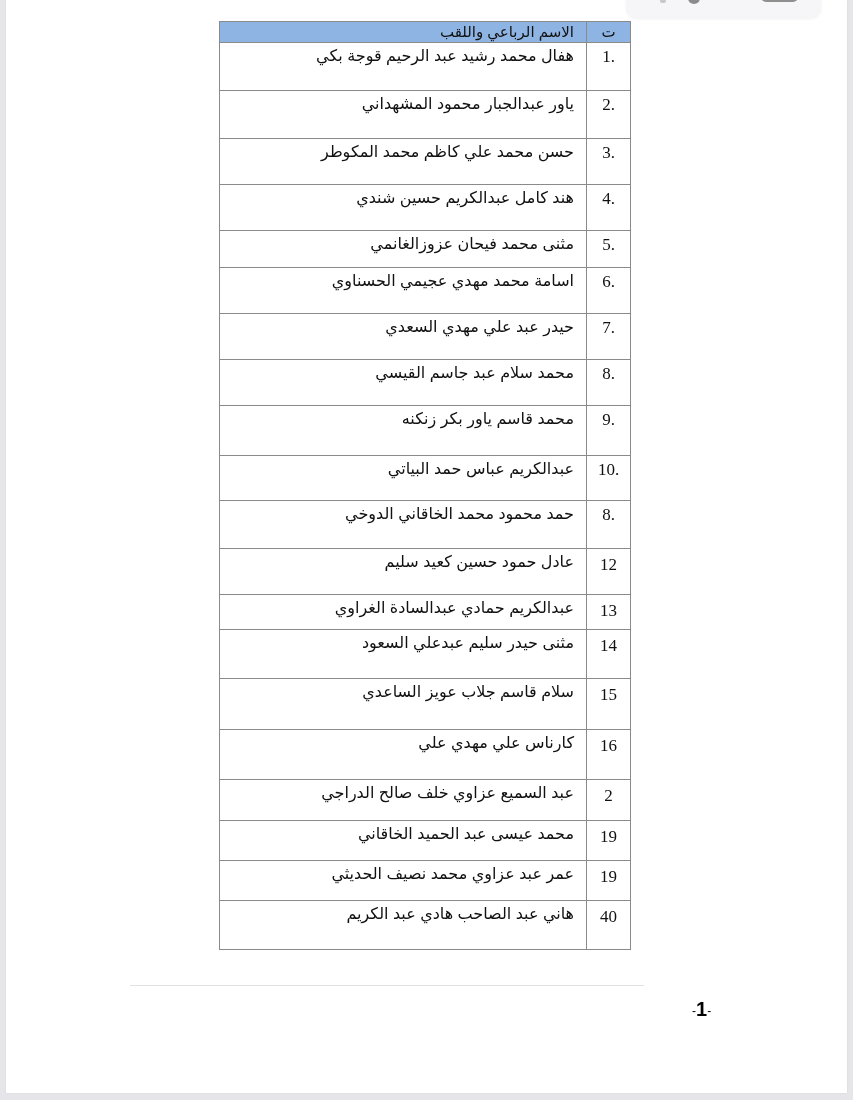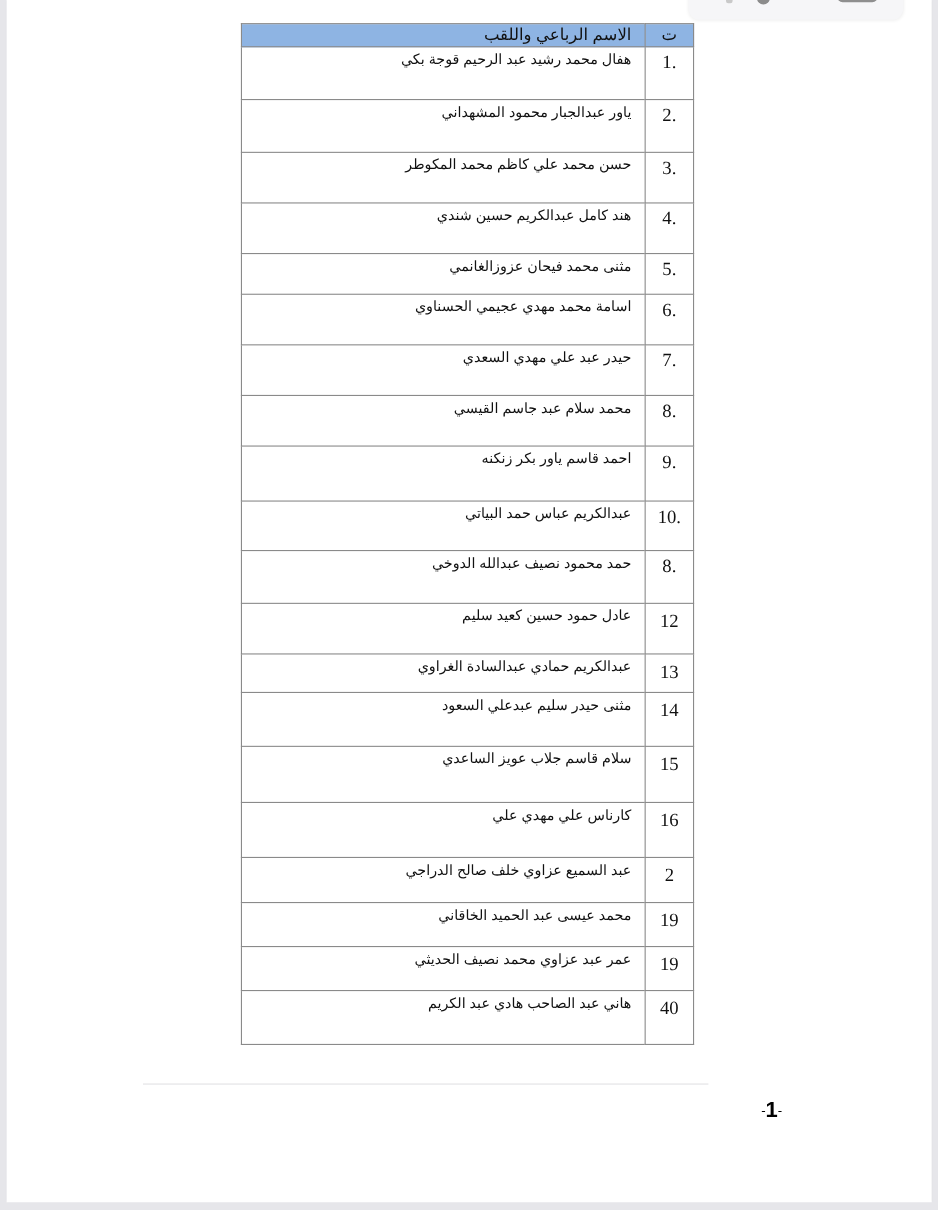--- a/index.html
+++ b/index.html
@@ -61,21 +61,21 @@
   .col-no { width: 43px; text-align: center; }
   .col-name { text-align: right; padding-right: 12px !important; margin-left: 20px; }
   td.col-no {
     font-family: "Liberation Serif", serif;
     font-size: 17px;
     padding-top: 6px !important;
   }
   td.col-no.dotted { direction: ltr; padding-top: 4px !important; }
   td.col-name {
     font-family: "Liberation Sans", "DejaVu Sans", sans-serif;
-    font-size: 13px;
+    font-size: 16px;
     padding-top: 3px !important;
   }
   .footer-line {
     position: absolute;
     left: 124px; top: 985px;
     width: 514px; height: 1px;
     background: #e2e2e4;
   }
   .page-number {
     position: absolute;
@@ -134,29 +134,29 @@
         <tr style="height: 46px;">
           <td class="col-no dotted">7.</td>
           <td class="col-name">حيدر عبد علي مهدي السعدي</td>
         </tr>
         <tr style="height: 46px;">
           <td class="col-no dotted">8.</td>
           <td class="col-name">محمد سلام عبد جاسم القيسي</td>
         </tr>
         <tr style="height: 50px;">
           <td class="col-no dotted">9.</td>
-          <td class="col-name">احمد قاسم ياور بكر زنكنه</td>
+          <td class="col-name">محمد قاسم ياور بكر زنكنه</td>
         </tr>
         <tr style="height: 45px;">
           <td class="col-no dotted">10.</td>
           <td class="col-name">عبدالكريم عباس حمد البياتي</td>
         </tr>
         <tr style="height: 48px;">
           <td class="col-no dotted">8.</td>
-          <td class="col-name">حمد محمود نصيف عبدالله الدوخي</td>
+          <td class="col-name">حمد محمود محمد الخاقاني الدوخي</td>
         </tr>
         <tr style="height: 46px;">
           <td class="col-no">12</td>
           <td class="col-name">عادل حمود حسين كعيد سليم</td>
         </tr>
         <tr style="height: 35px;">
           <td class="col-no">13</td>
           <td class="col-name">عبدالكريم حمادي عبدالسادة الغراوي</td>
         </tr>
         <tr style="height: 49px;">

